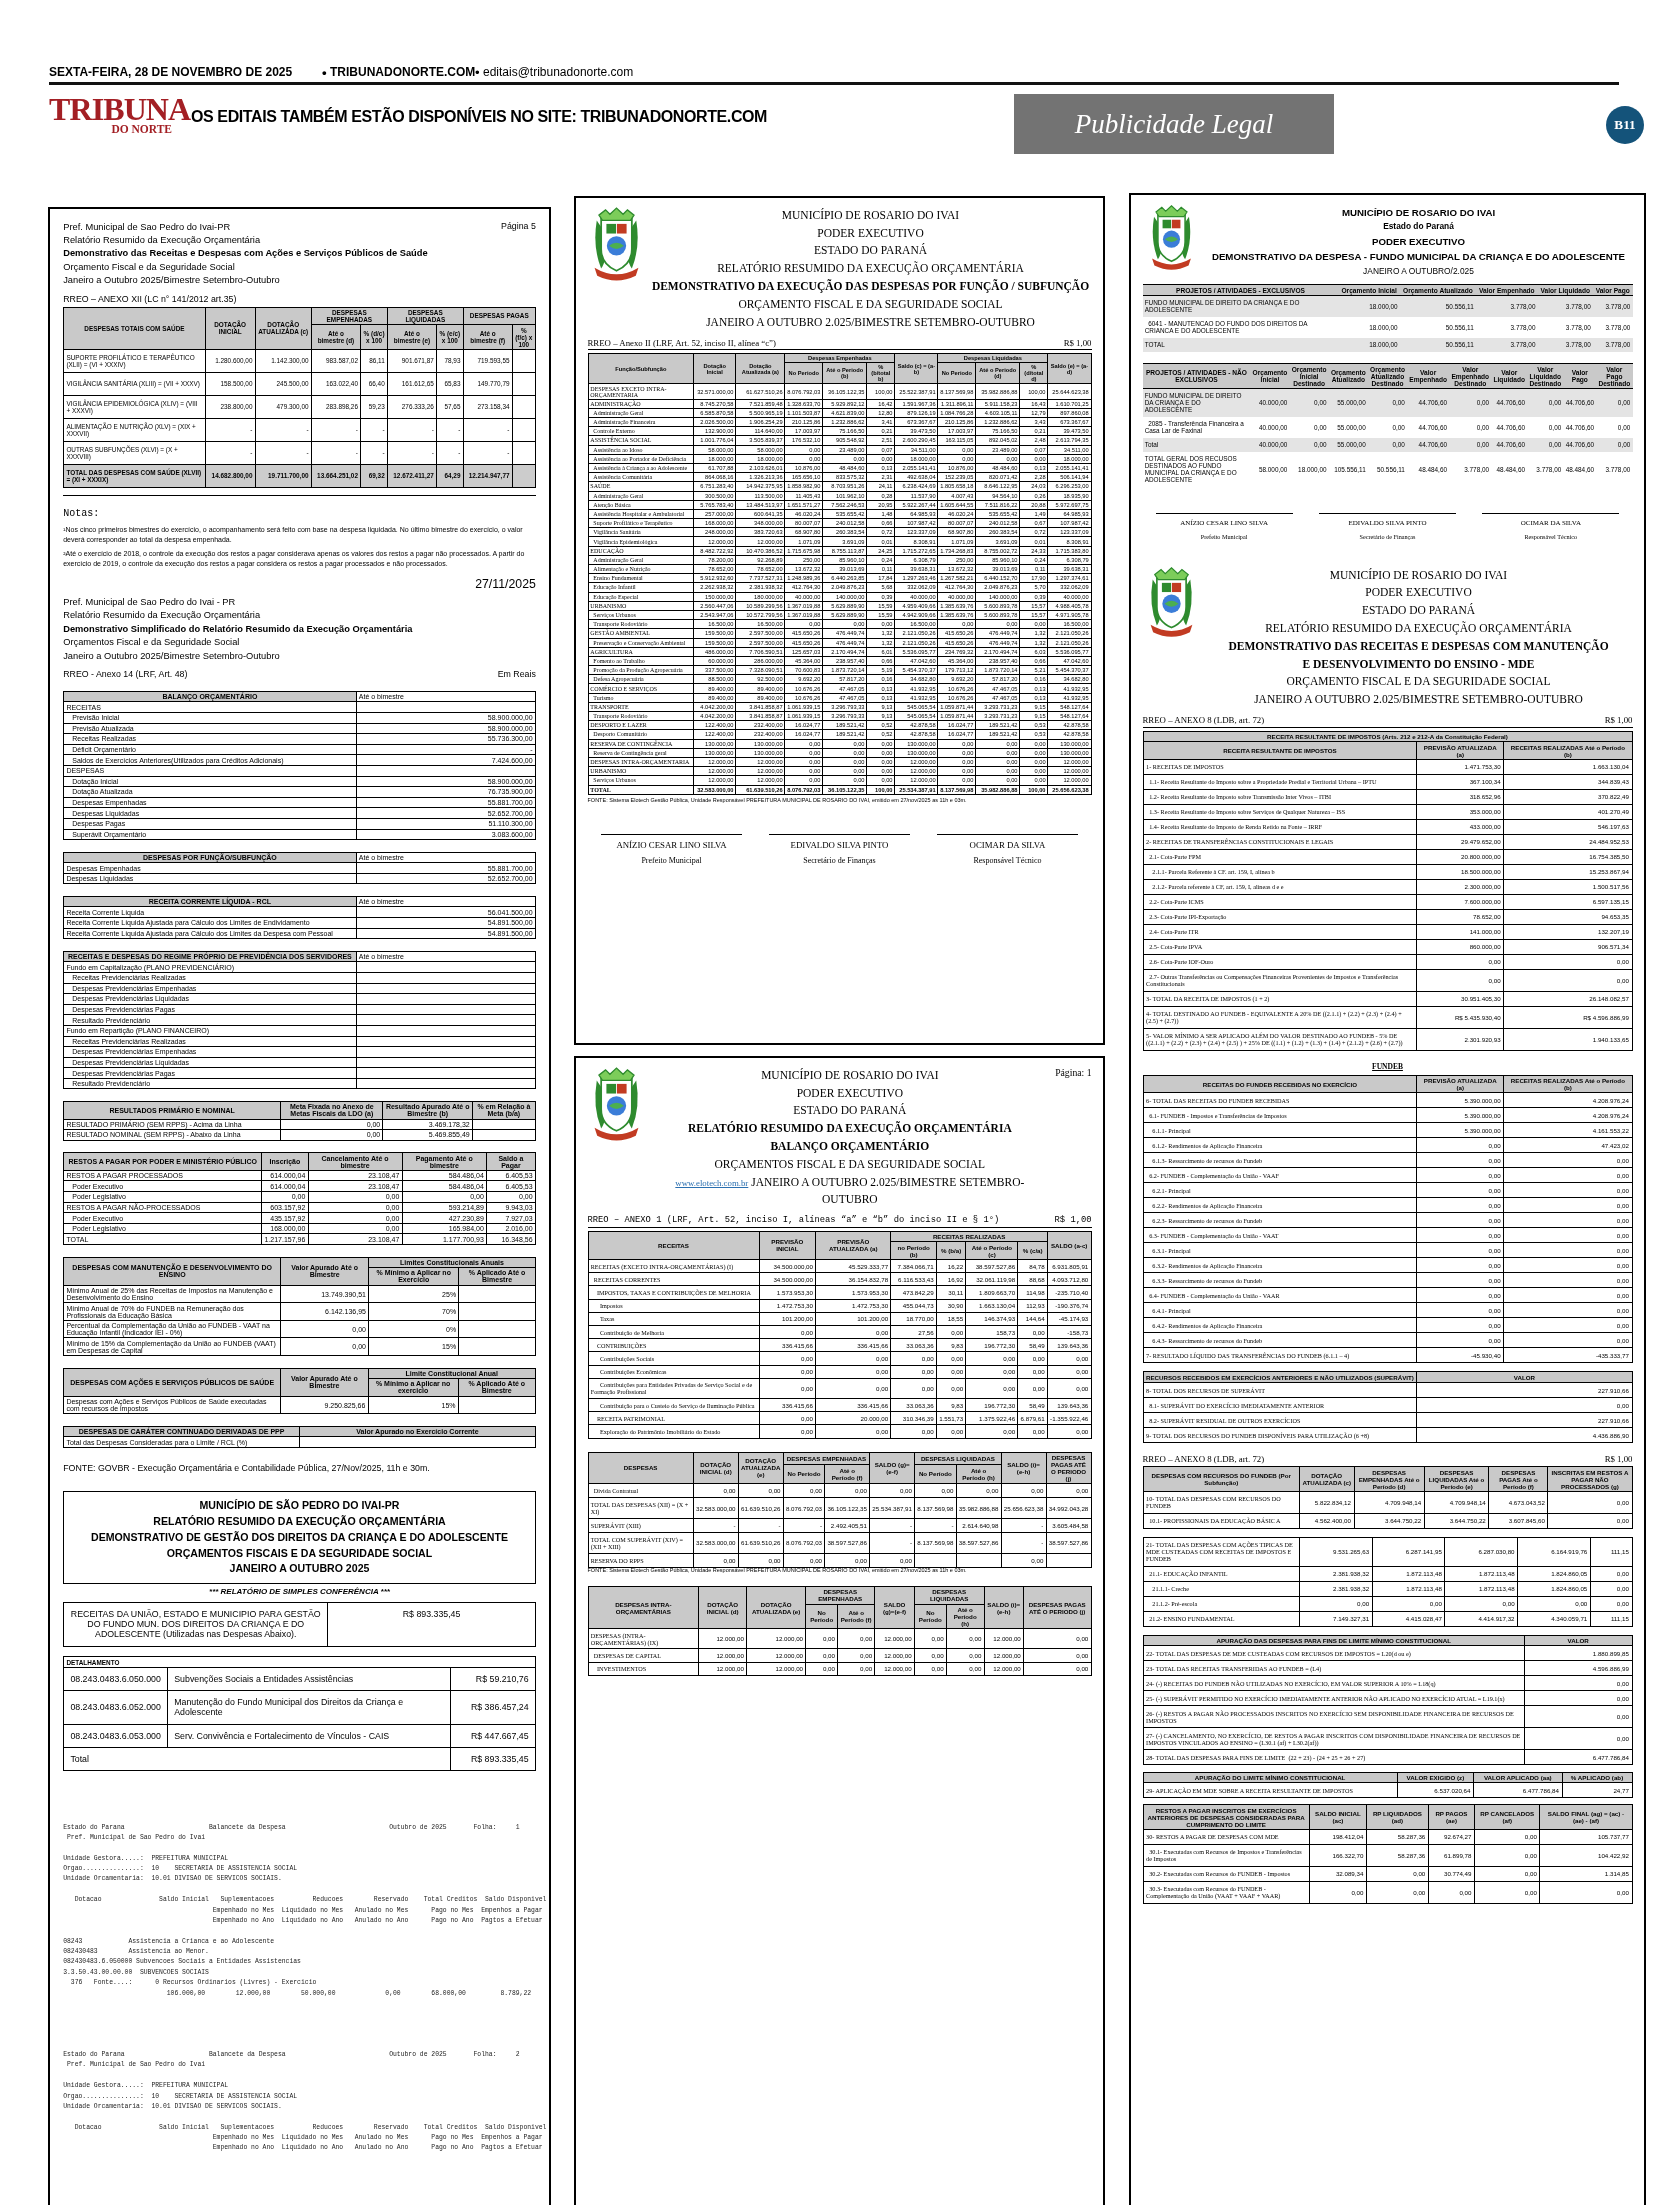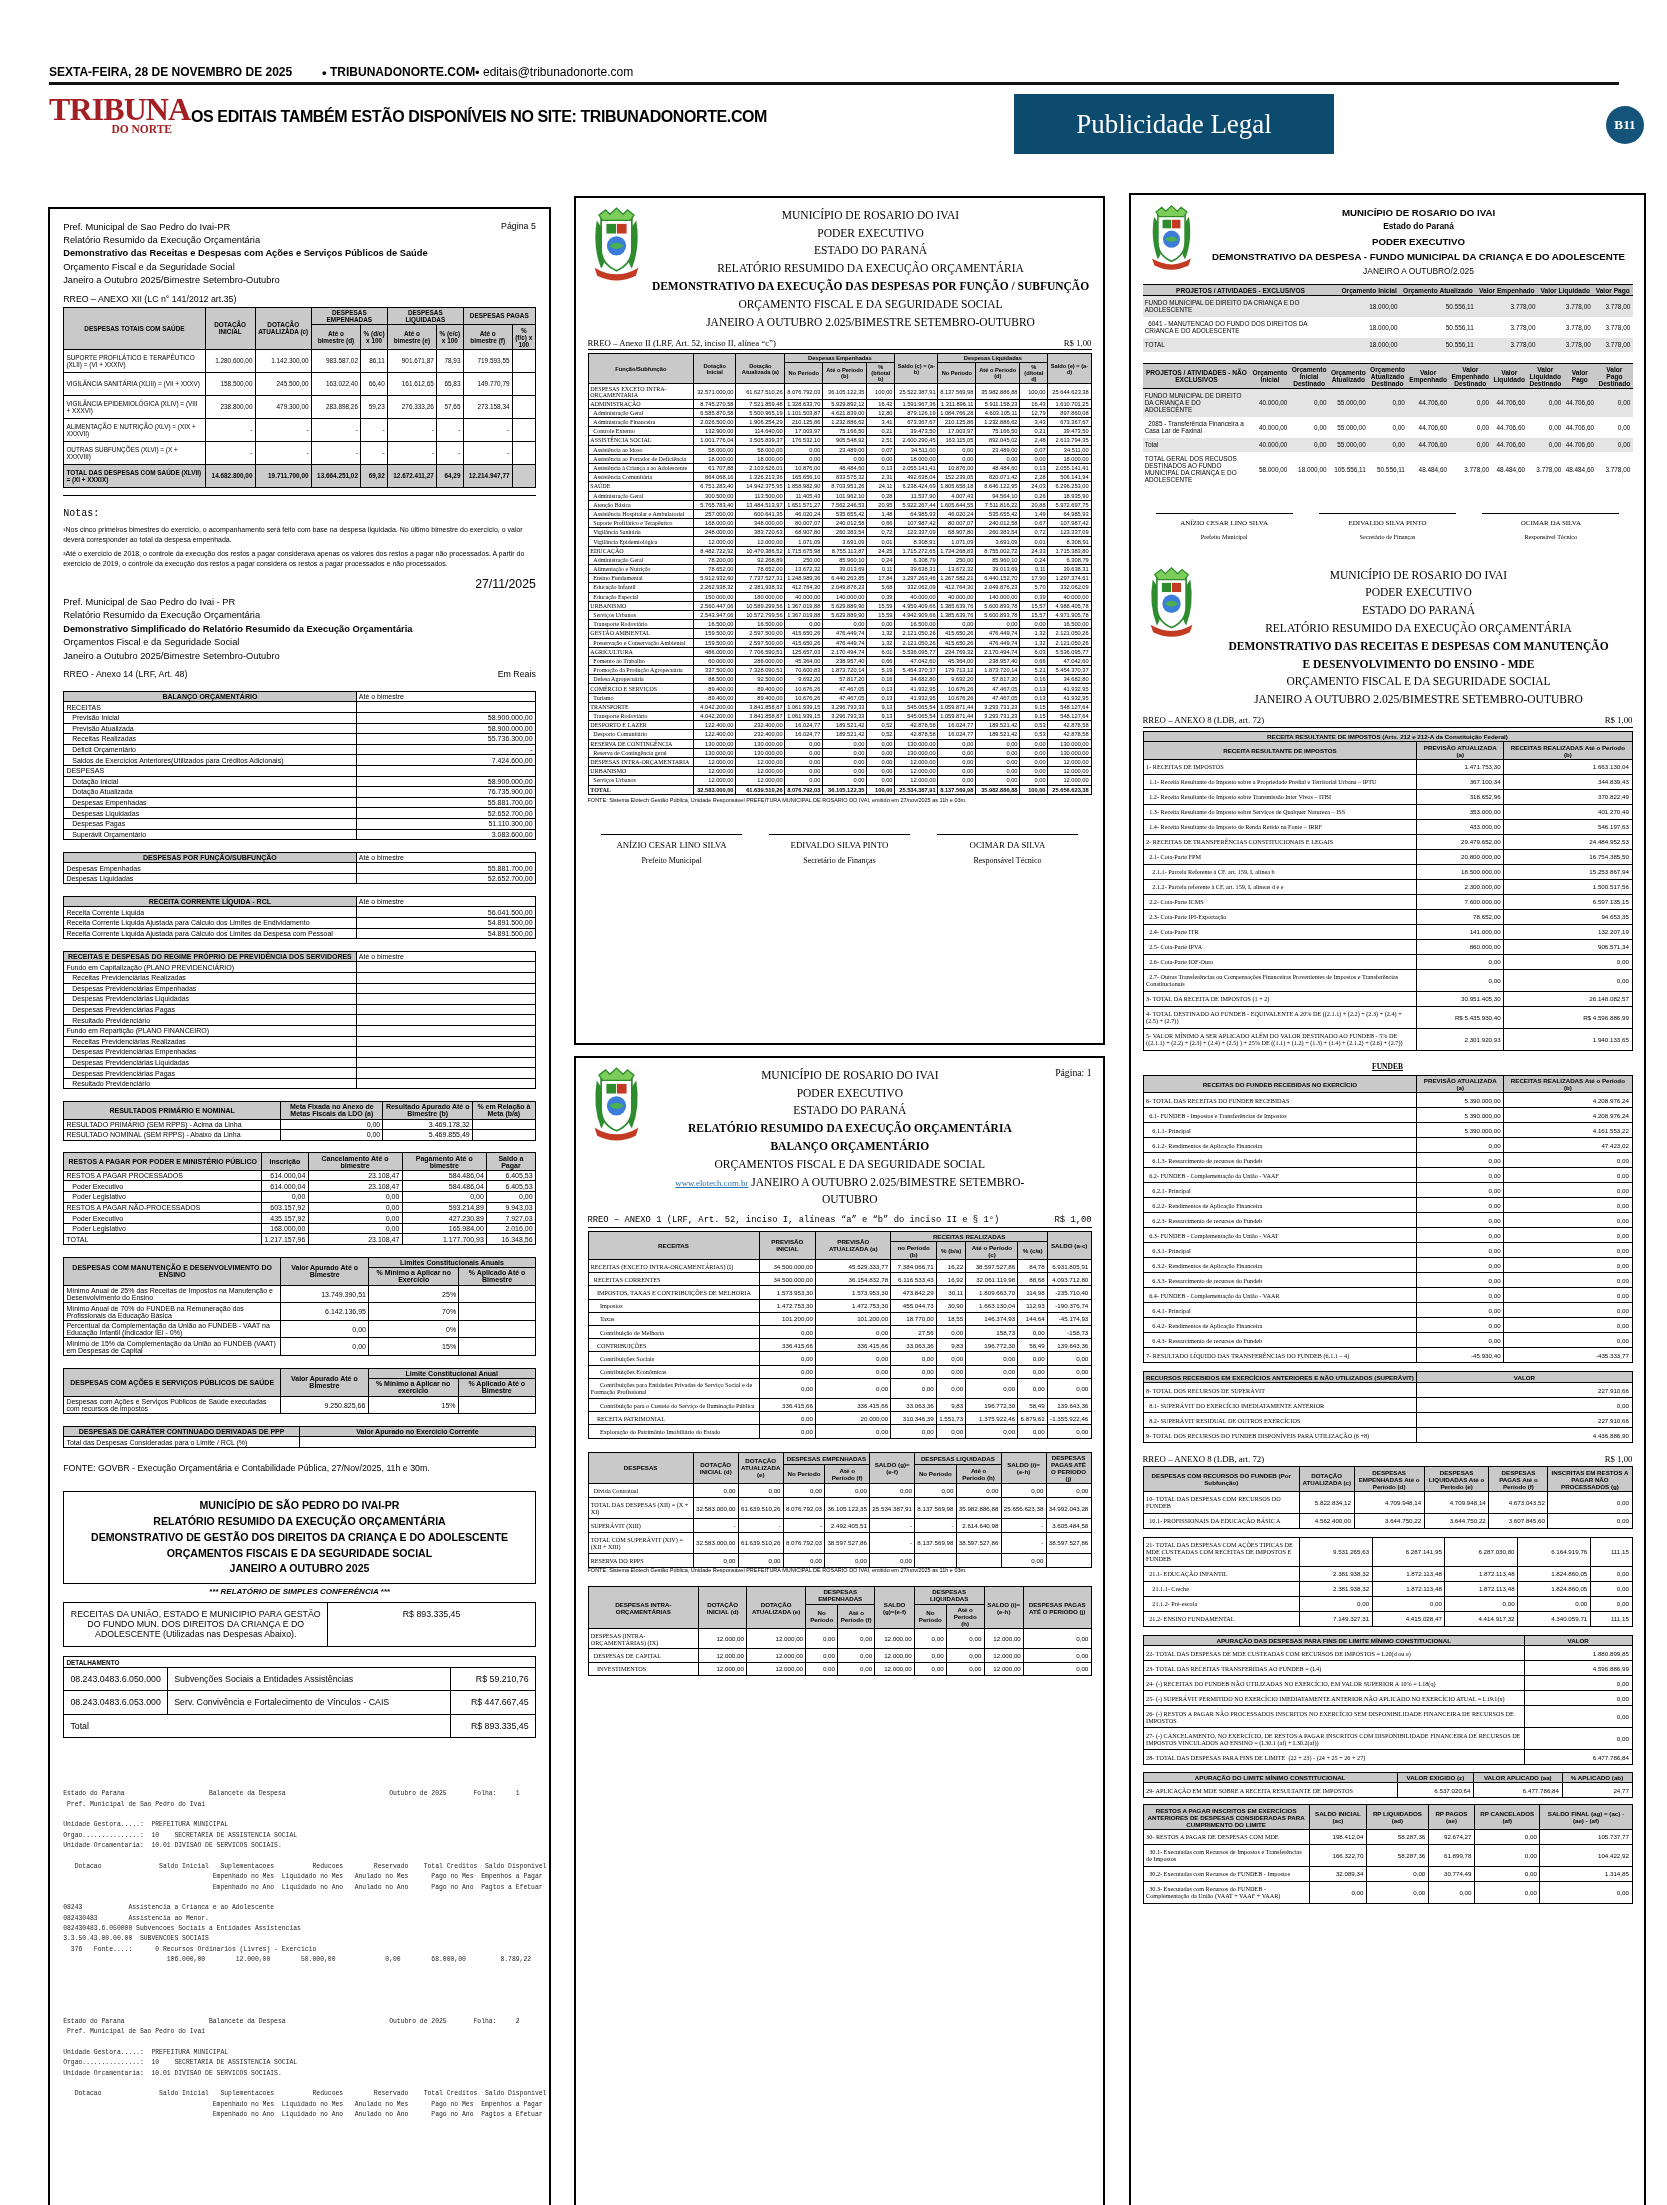--- a/index.html
+++ b/index.html
@@ -87,21 +87,21 @@
 
   <div id="dateline" class="topline">SEXTA-FEIRA, 28 DE NOVEMBRO DE 2025</div>
   <div id="siteline" class="topline"><span class="bullet">•</span> <span>TRIBUNADONORTE.COM</span></div>
   <div id="emailline" class="topline"><span class="bullet">•</span> <span>editais@tribunadonorte.com</span></div>
   <div id="toprule"></div>
   <div id="logo" style="color: rgb(163, 31, 36);">
     <div class="l1">TRIBUNA</div>
     <div class="l2">DO NORTE</div>
   </div>
   <div id="notice">OS EDITAIS TAMBÉM ESTÃO DISPONÍVEIS NO SITE:  TRIBUNADONORTE.COM</div>
-  <div id="publeg" style="background: #0c4a6e;">Publicidade Legal</div>
+  <div id="publeg" style="background: #737373; font-style: italic;">Publicidade Legal</div>
   <div id="badge" style="background: rgb(20, 83, 122);">B11</div>
 
   <div id="leftbox" class="colbox">
 
     <div>
       <div class="pagref">Página 5</div>
       <div class="hline">Pref. Municipal de Sao Pedro do Ivai-PR</div>
       <div class="hline">Relatório Resumido da Execução Orçamentária</div>
       <div class="hline b">Demonstrativo das Receitas e Despesas com Ações e Serviços Públicos de Saúde</div>
       <div class="hline">Orçamento Fiscal e da Seguridade Social</div>
@@ -586,20 +586,25 @@
             <tr>
               <th colspan="3" style="background:#fff;text-align:left;">DETALHAMENTO</th>
             </tr>
           </thead>
         <tbody>
 
         <tr>
               <td style="width:22%">08.243.0483.6.050.000</td>
               <td>Subvenções Sociais a Entidades  Assistências</td>
               <td class="num" style="width:18%">R$    59.210,76</td>
+            </tr>
+            <tr>
+              <td style="width:22%">08.243.0483.6.052.000</td>
+              <td>Manutenção do Fundo Municipal dos Direitos da Criança e Adolescente</td>
+              <td class="num" style="width:18%">R$  386.457,24</td>
             </tr>
             <tr>
               <td style="width:22%">08.243.0483.6.053.000</td>
               <td>Serv. Convivência e Fortalecimento de Vínculos - CAIS</td>
               <td class="num" style="width:18%">R$  447.667,45</td>
             </tr>
           </tbody>
         <tfoot>
             <tr>
               <td colspan="2">Total</td>

